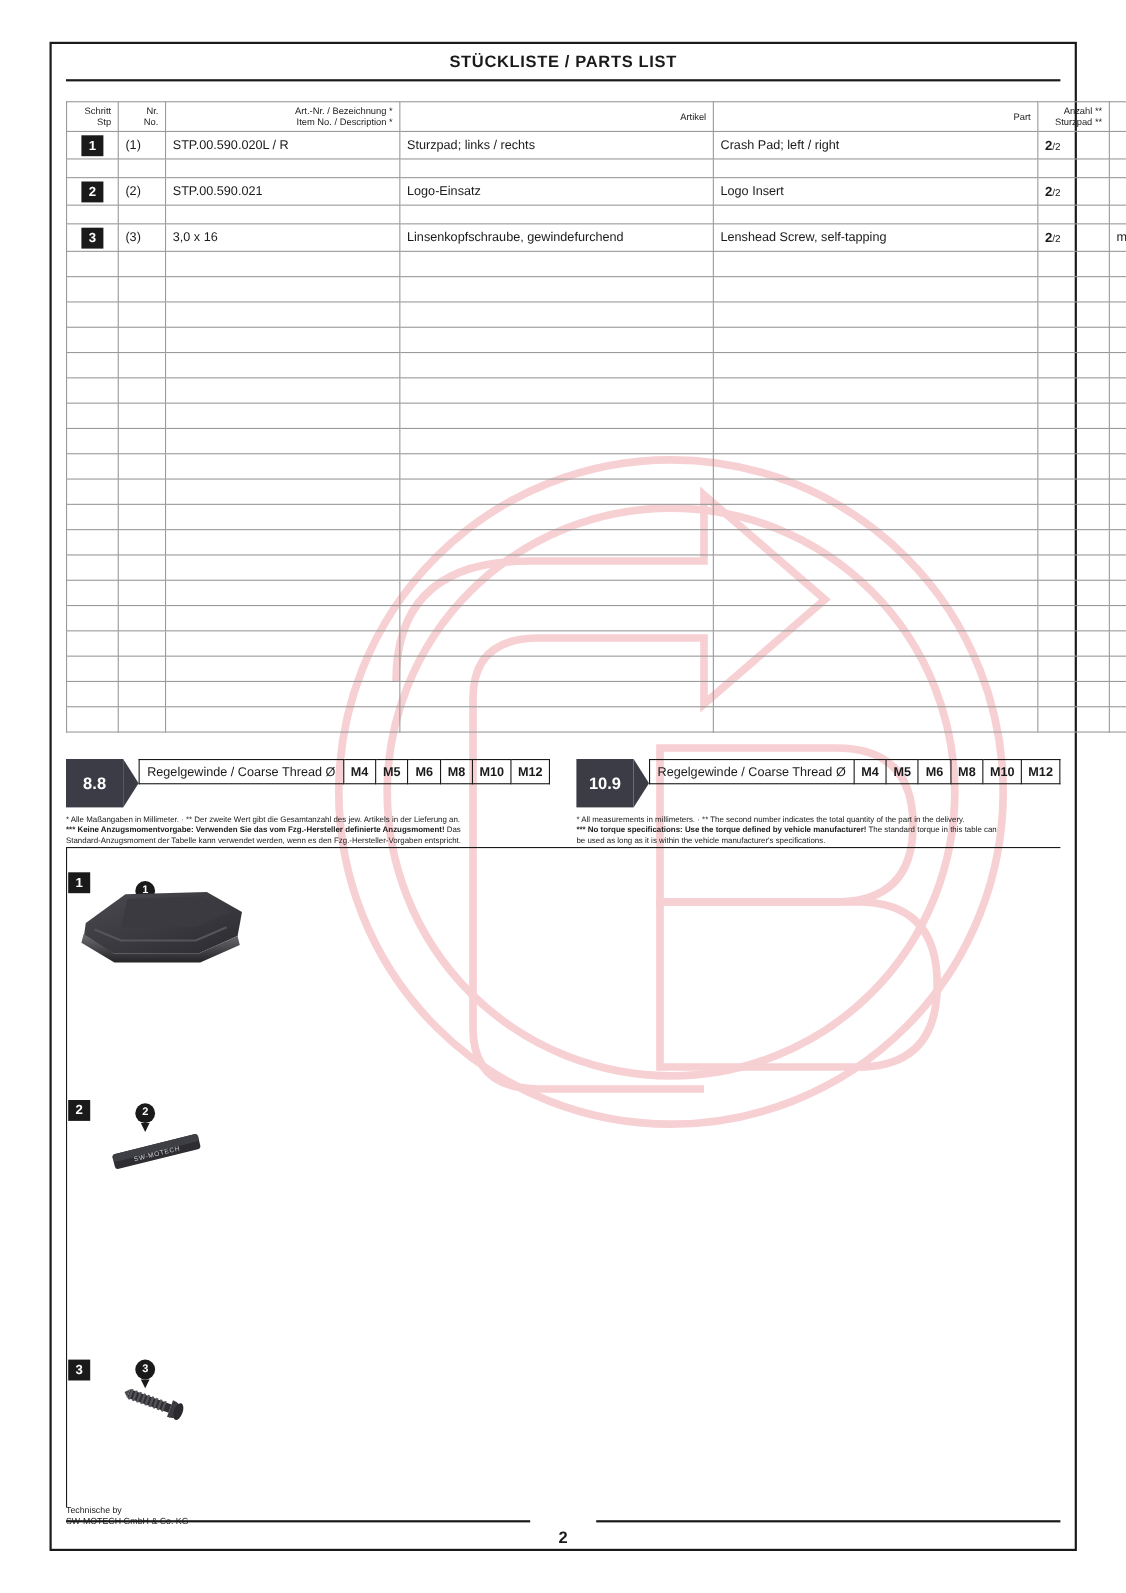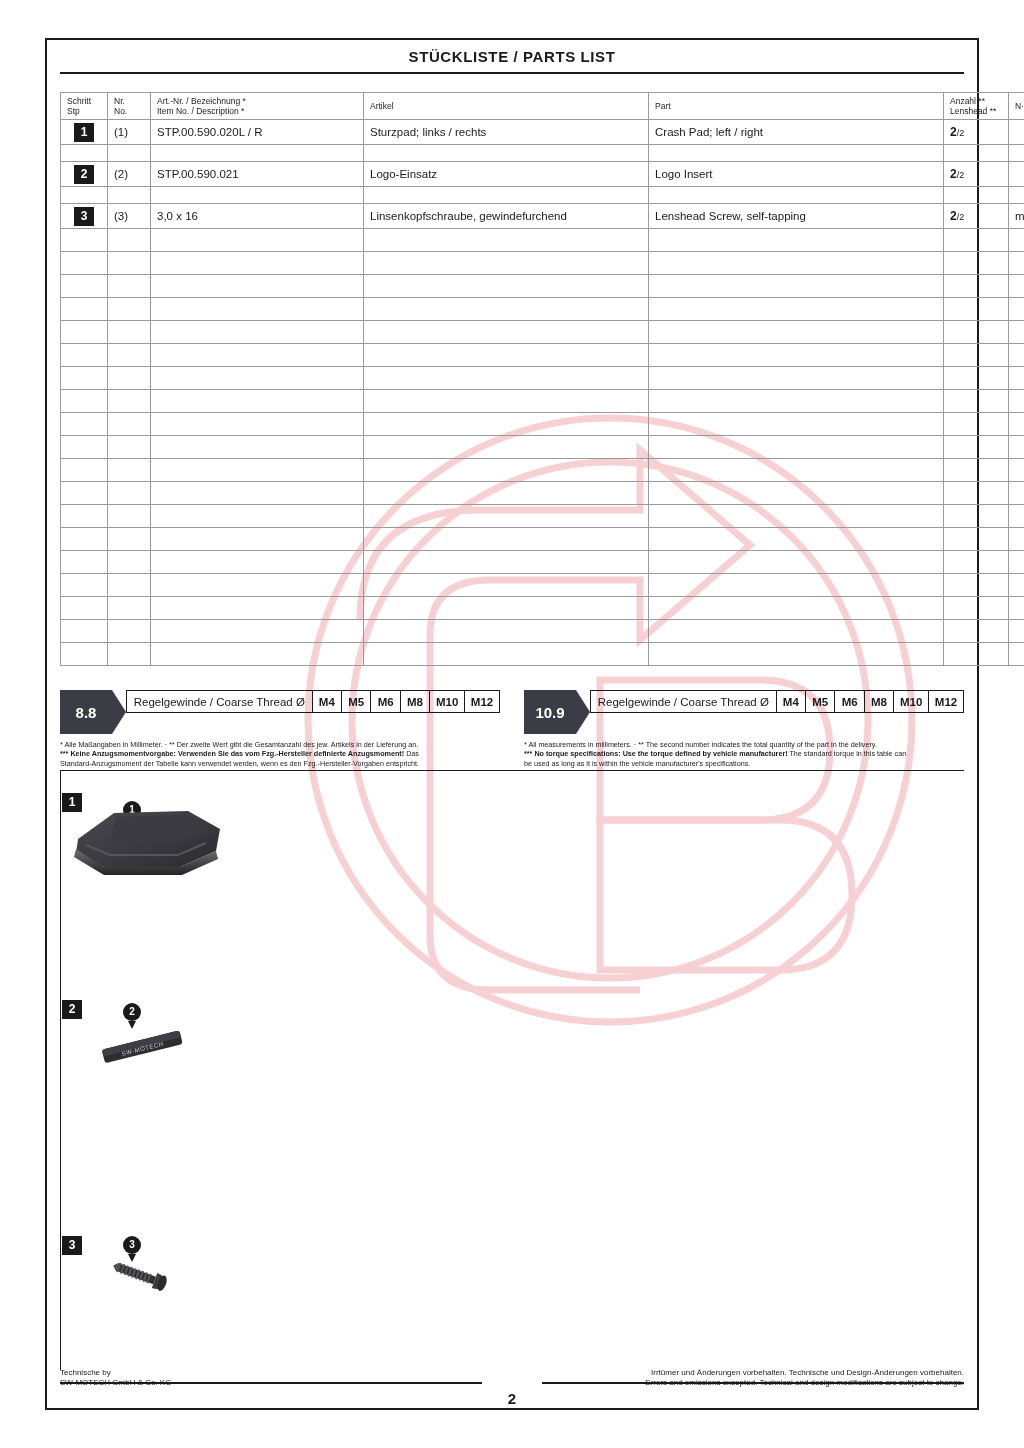--- a/index.html
+++ b/index.html
@@ -11,21 +11,21 @@
   .watermark{position:absolute;left:300px;top:370px;width:620px;height:700px;pointer-events:none;opacity:.55;}
   .watermark svg{width:100%;height:100%;}
 
   
   .doc-title{position:absolute;left:60px;top:48px;width:904px;text-align:center;font-size:15px;font-weight:bold;letter-spacing:.6px;}
   .title-rule{position:absolute;left:60px;top:72px;width:904px;height:2px;background:#1a1a1a;}
 
   
   .ptable{position:absolute;left:60px;top:92px;width:904px;border-collapse:collapse;table-layout:fixed;}
   .ptable td,.ptable th{border:1px solid #9a9a9a;font-size:11.5px;padding:0 6px;height:22px;vertical-align:middle;color:#1a1a1a;font-weight:normal;text-align:left;}
-  .ptable thead td{height:26px;font-size:8.5px;line-height:10px;color:#222;}
+  .ptable thead td{height:26px;font-size:8.5px;line-height:10px;color:#222;text-align:right;}
   .c-step{width:34px;text-align:center;}
   .c-no{width:30px;}
   .c-art{width:200px;}
   .c-artikel{width:272px;}
   .c-part{width:282px;}
   .c-qty{width:52px;text-align:center;}
   .c-nm{width:48px;text-align:center;}
   .hdr-small{font-size:7.5px;line-height:9px;}
   .hdr-nm{font-size:12px;}
   .stepnum{display:block;width:20px;height:19px;margin:0 auto;background:#1a1a1a;color:#fff;font-weight:bold;font-size:12px;line-height:19px;text-align:center;}
@@ -103,21 +103,21 @@
           <span>No.</span>
         </td>
         <td class="c-art hdr-small">
           <span>Art.-Nr. / Bezeichnung *</span><br>
           <span>Item No. / Description *</span>
         </td>
         <td class="c-artikel">Artikel</td>
         <td class="c-part">Part</td>
         <td class="c-qty hdr-small">
           <span>Anzahl **</span><br>
-          <span>Lenshead **</span>
+          <span>Sturzpad **</span>
         </td>
         <td class="c-nm hdr-nm">N·m ***</td>
       </tr>
     </thead>
     <tbody>
       <tr class="rowstrong">
         <td class="c-step">
             <span class="stepnum">1</span>
           </td>
         <td class="c-no">(1)</td>
@@ -451,19 +451,15 @@
       <path d="M10 14 L6 18 L10 22 Z" fill="#4a4a50"></path>
     </g>
   </svg>
 
   <div class="foot-rule"></div>
   <div class="pageno-mask"></div>
   <div class="copy">
     <div>Technische by</div>
     <div>SW-MOTECH GmbH &amp; Co. KG</div>
   </div>
-  <div class="disc">
-    <div>Irrtümer und Änderungen vorbehalten. Technische und Design-Änderungen vorbehalten.</div>
-    <div>Errors and omissions excepted. Technical and design modifications are subject to change.</div>
-  </div>
   <div class="pageno">2</div>
 
 </div>
 
 </body></html>

